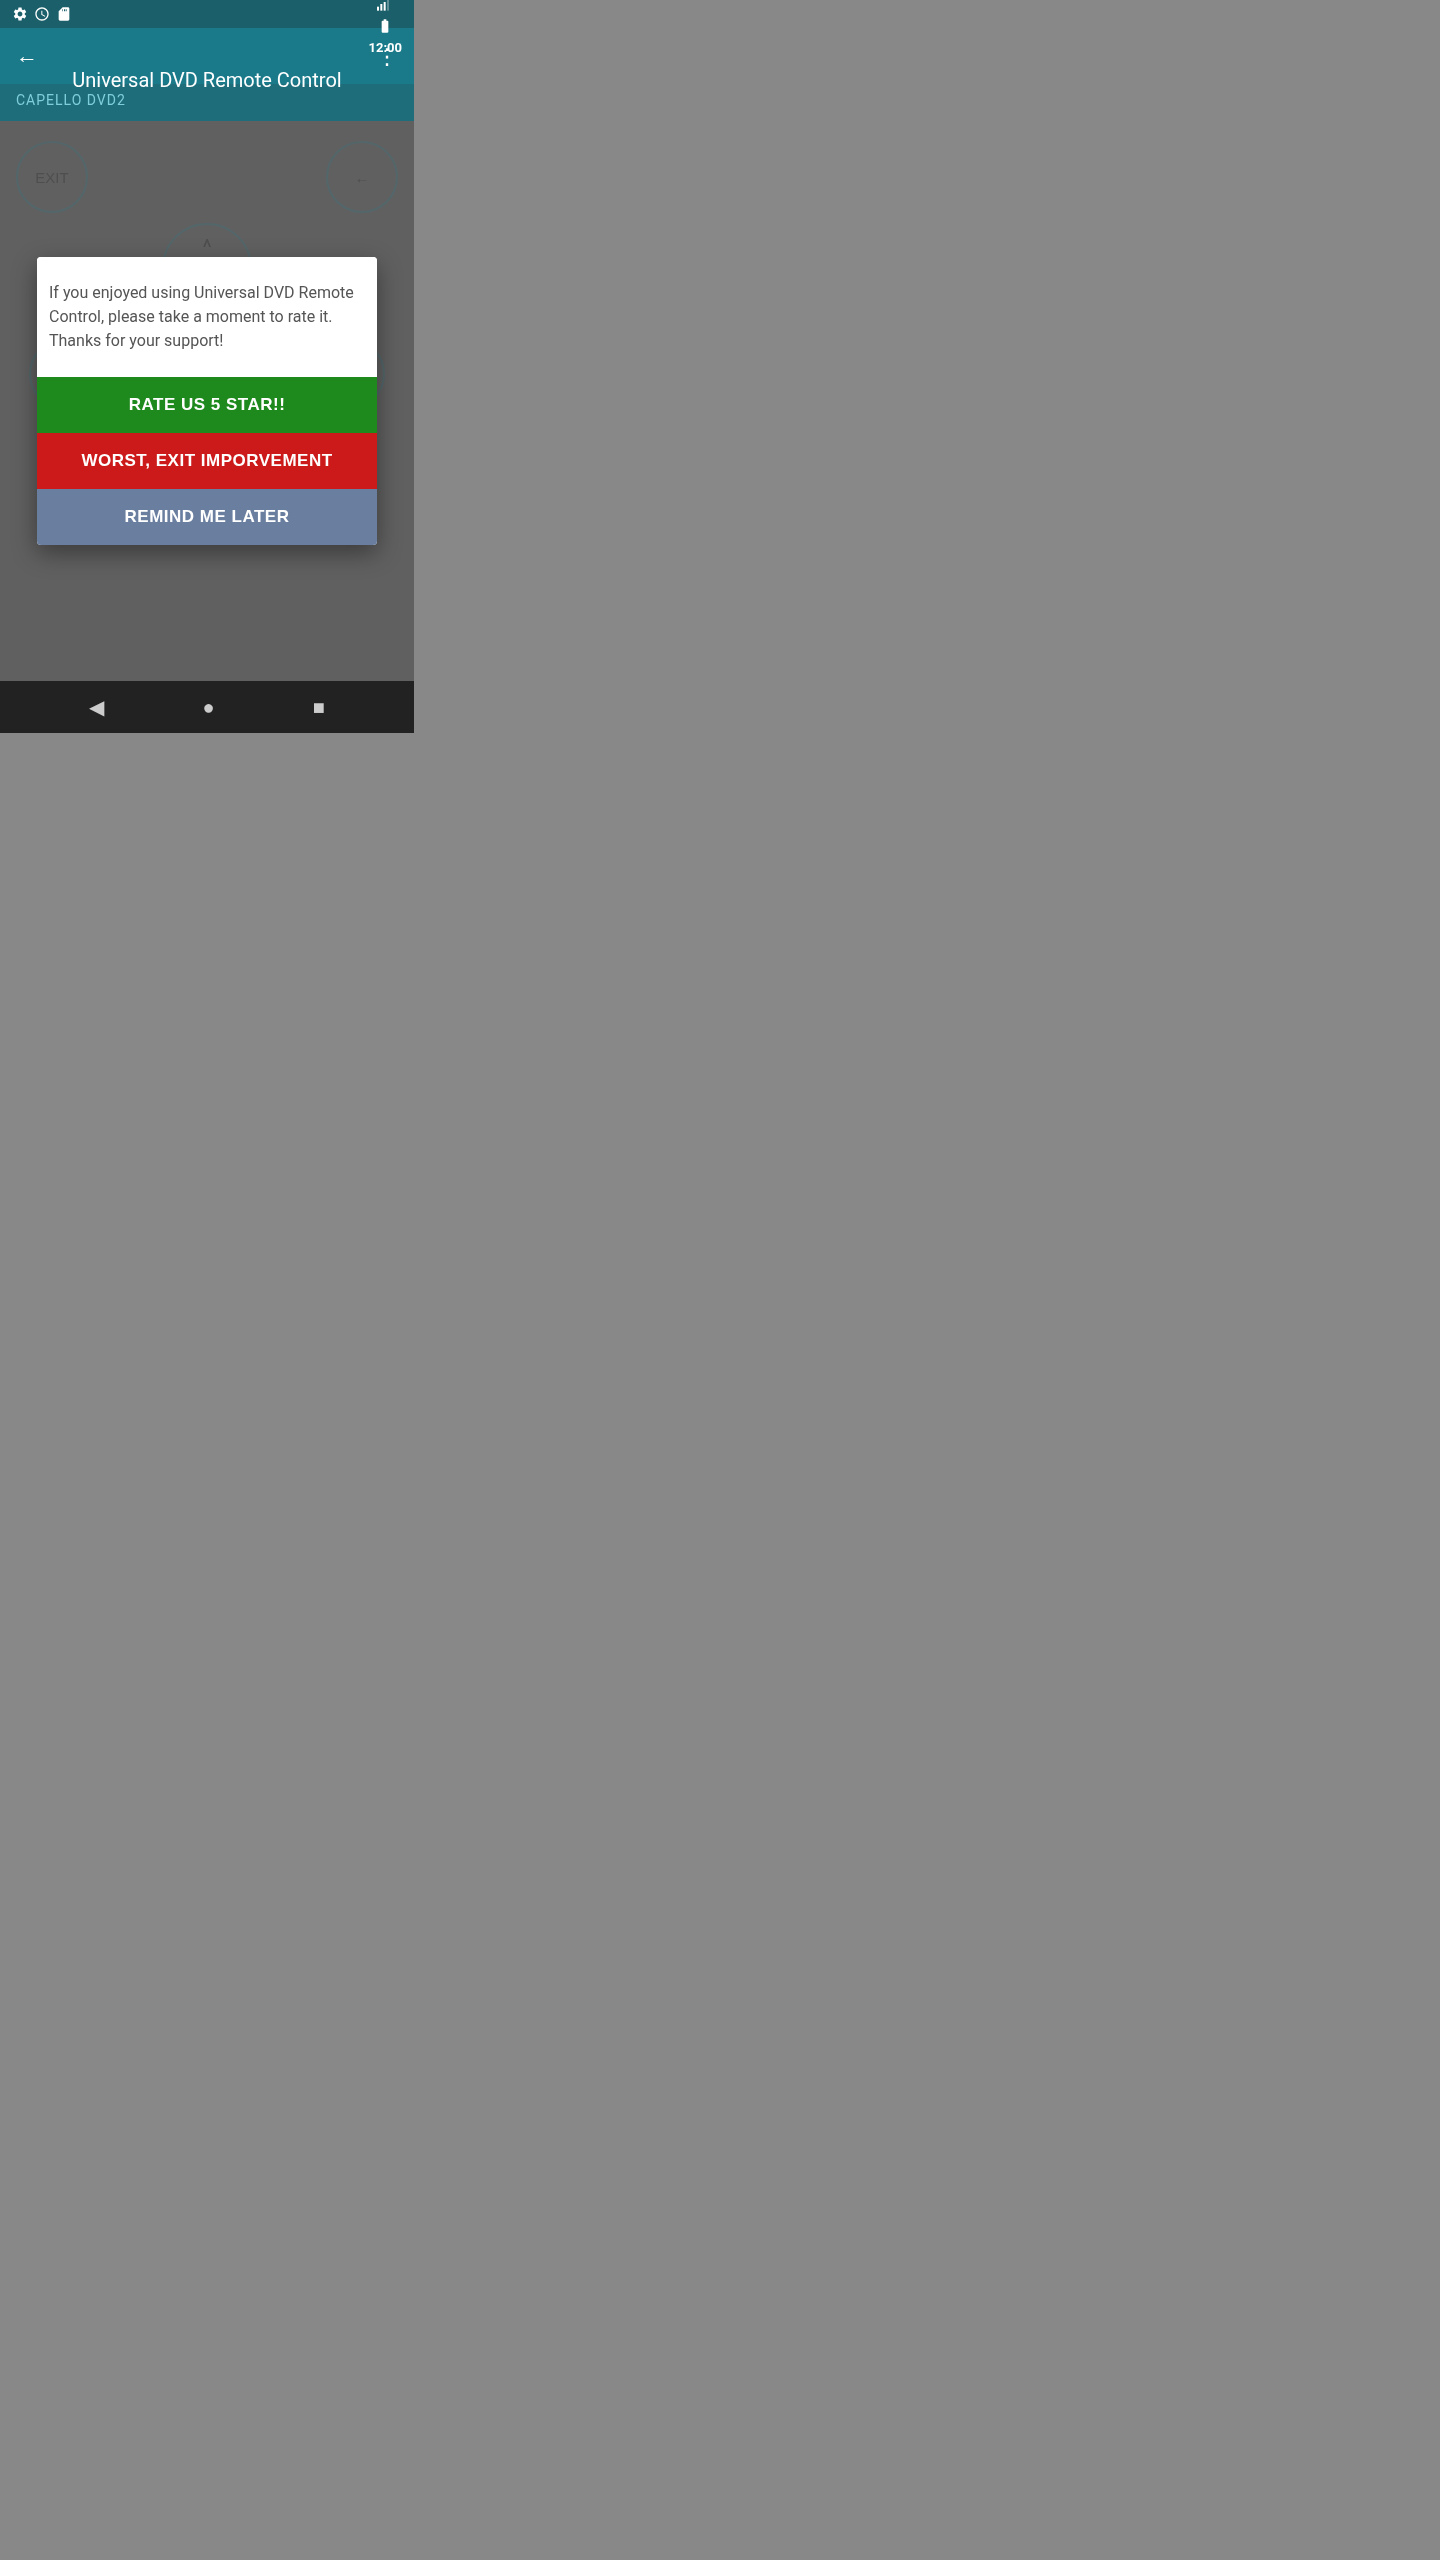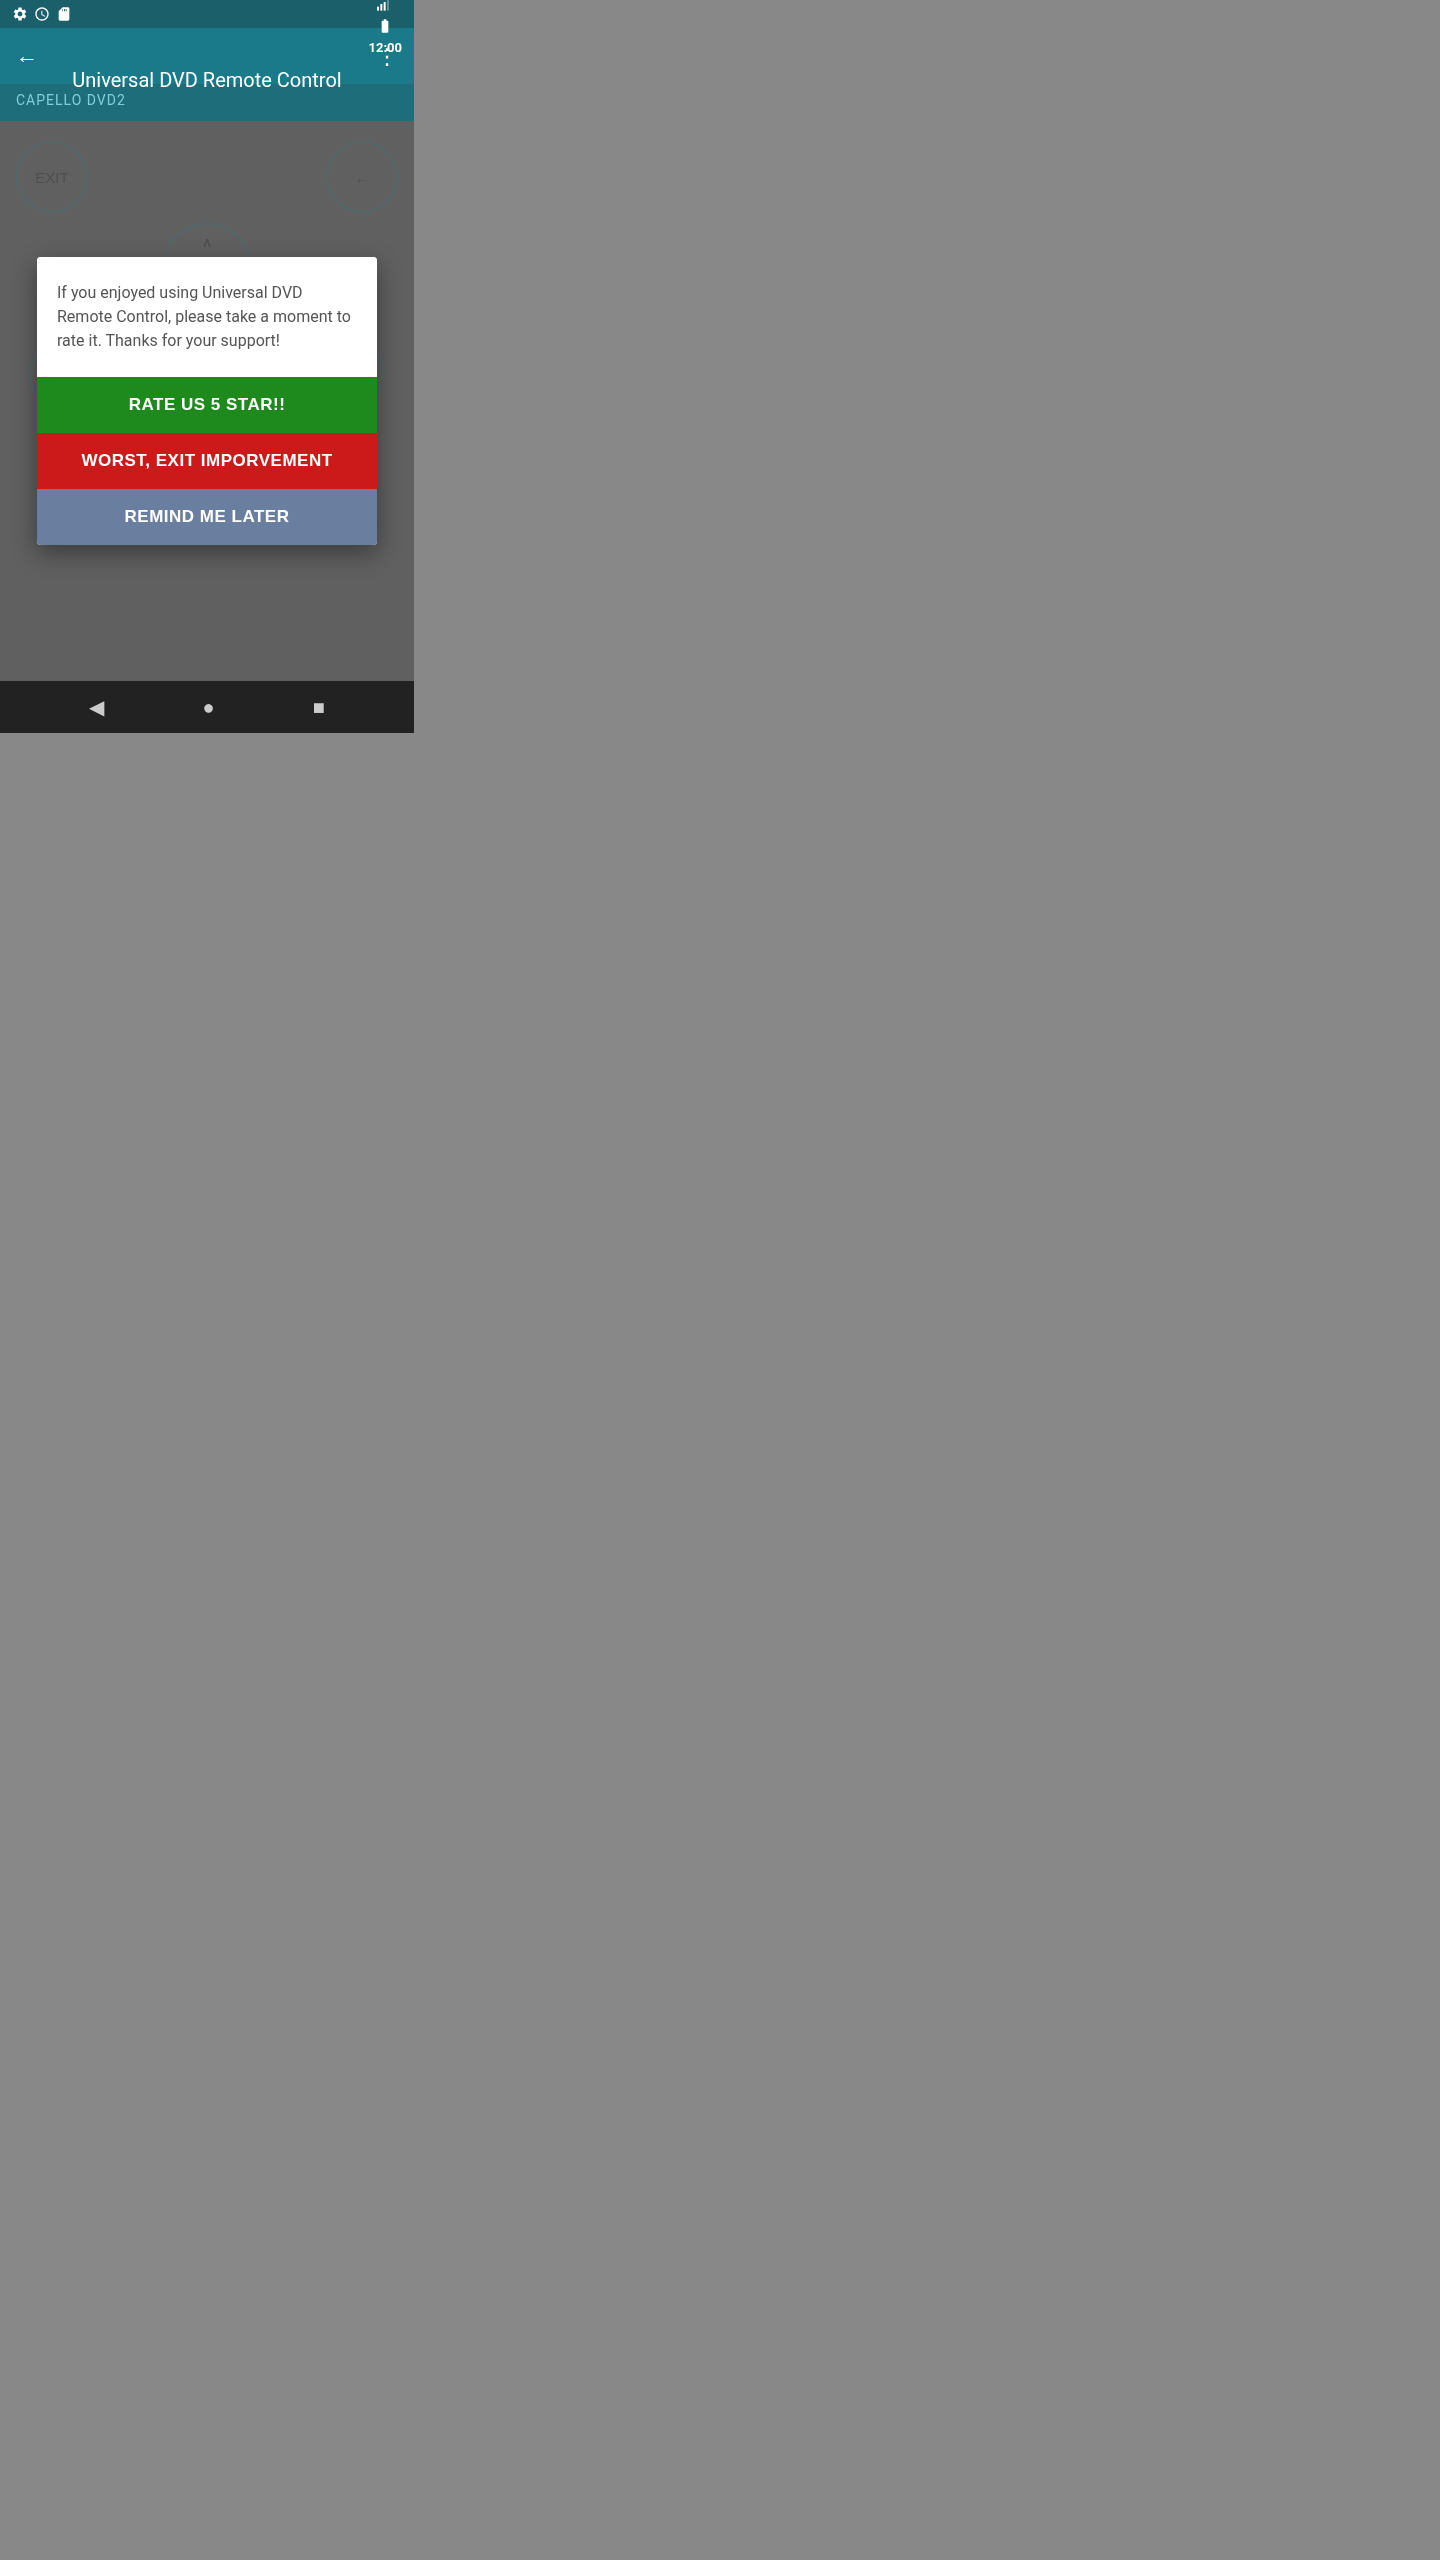--- a/index.html
+++ b/index.html
@@ -187,21 +187,21 @@
     
     .dialog {
       background: white;
       border-radius: 4px;
       width: 340px;
       overflow: hidden;
       box-shadow: 0 8px 24px rgba(0,0,0,0.4);
     }
 
     .dialog-message {
-      padding: 24px 20px;
+      padding: 24px 12px;
       background: white;
     }
 
     .dialog-message p {
       color: #555;
       font-size: 16px;
       line-height: 1.5;
     }
 
     .dialog-btn {

